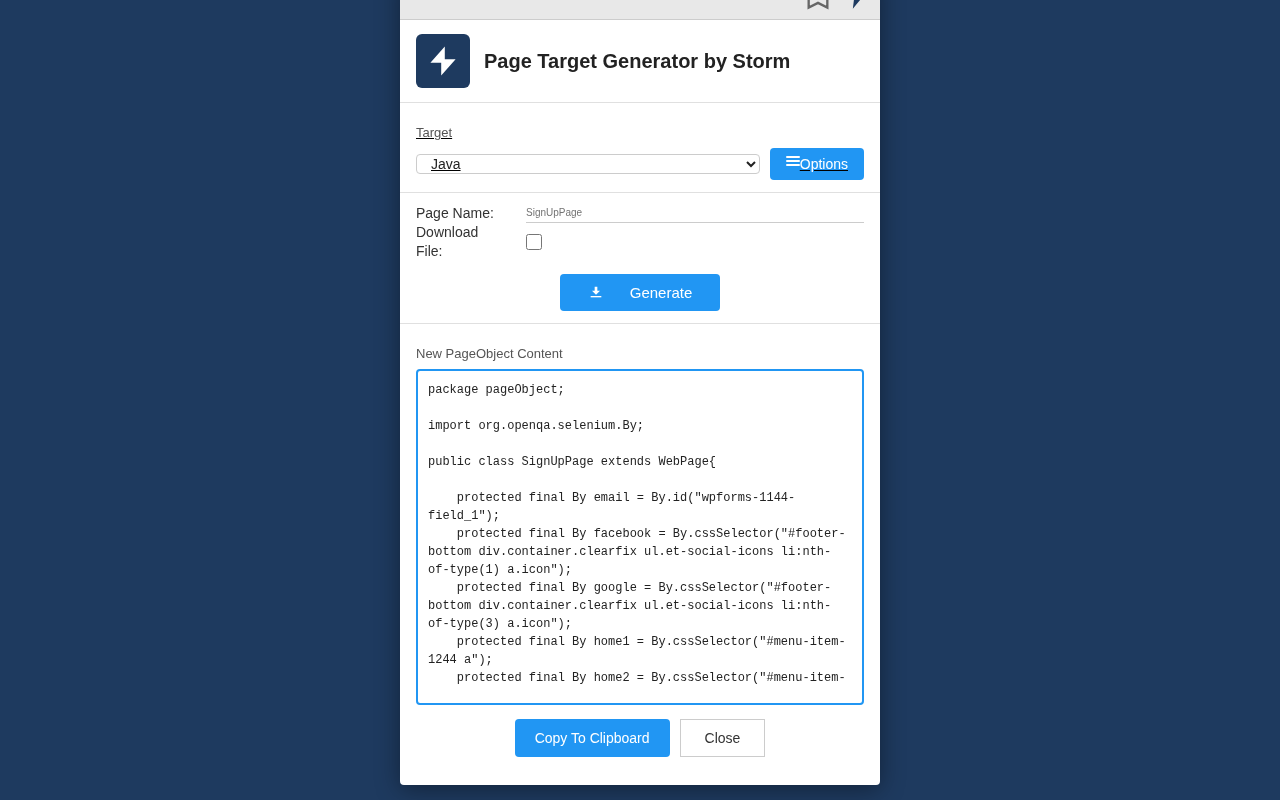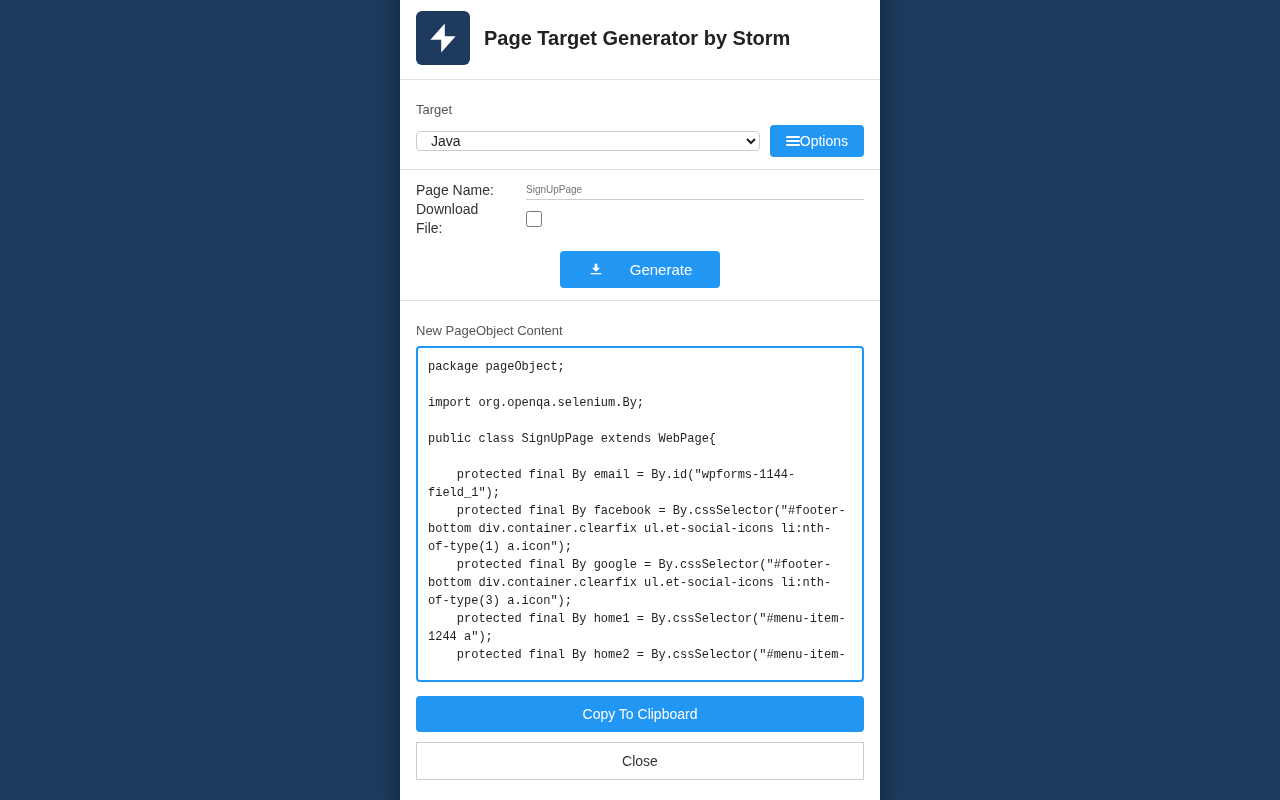--- a/index.html
+++ b/index.html
@@ -96,20 +96,21 @@
 
     .divider {
       height: 1px;
       background: #e0e0e0;
       margin: 0 -16px;
     }
 
     
     .target-section {
       padding: 10px 0 12px;
+      text-decoration: underline;
     }
 
     .target-row {
       display: flex;
       align-items: center;
       gap: 10px;
     }
 
     .target-select {
       flex: 1;
@@ -125,21 +126,20 @@
 
     .options-btn {
       background: #2196f3;
       color: #fff;
       border: none;
       padding: 8px 16px;
       border-radius: 4px;
       font-size: 14px;
       cursor: pointer;
       display: flex;
-      align-items: center;
       gap: 0;
       white-space: nowrap;
     }
 
     
     .settings-section {
       padding: 10px 0 12px;
     }
 
     .form-row {
@@ -231,21 +231,21 @@
 
     .code-area::selection {
       background: #b3d4fc;
     }
 
     
     .bottom-buttons {
       display: flex;
       gap: 10px;
       margin-top: 10px;
-      flex-direction: column;
+      justify-content: center;
     }
 
     .copy-btn {
       background: #2196f3;
       color: #fff;
       border: none;
       padding: 10px 20px;
       border-radius: 4px;
       font-size: 14px;
       cursor: pointer;

